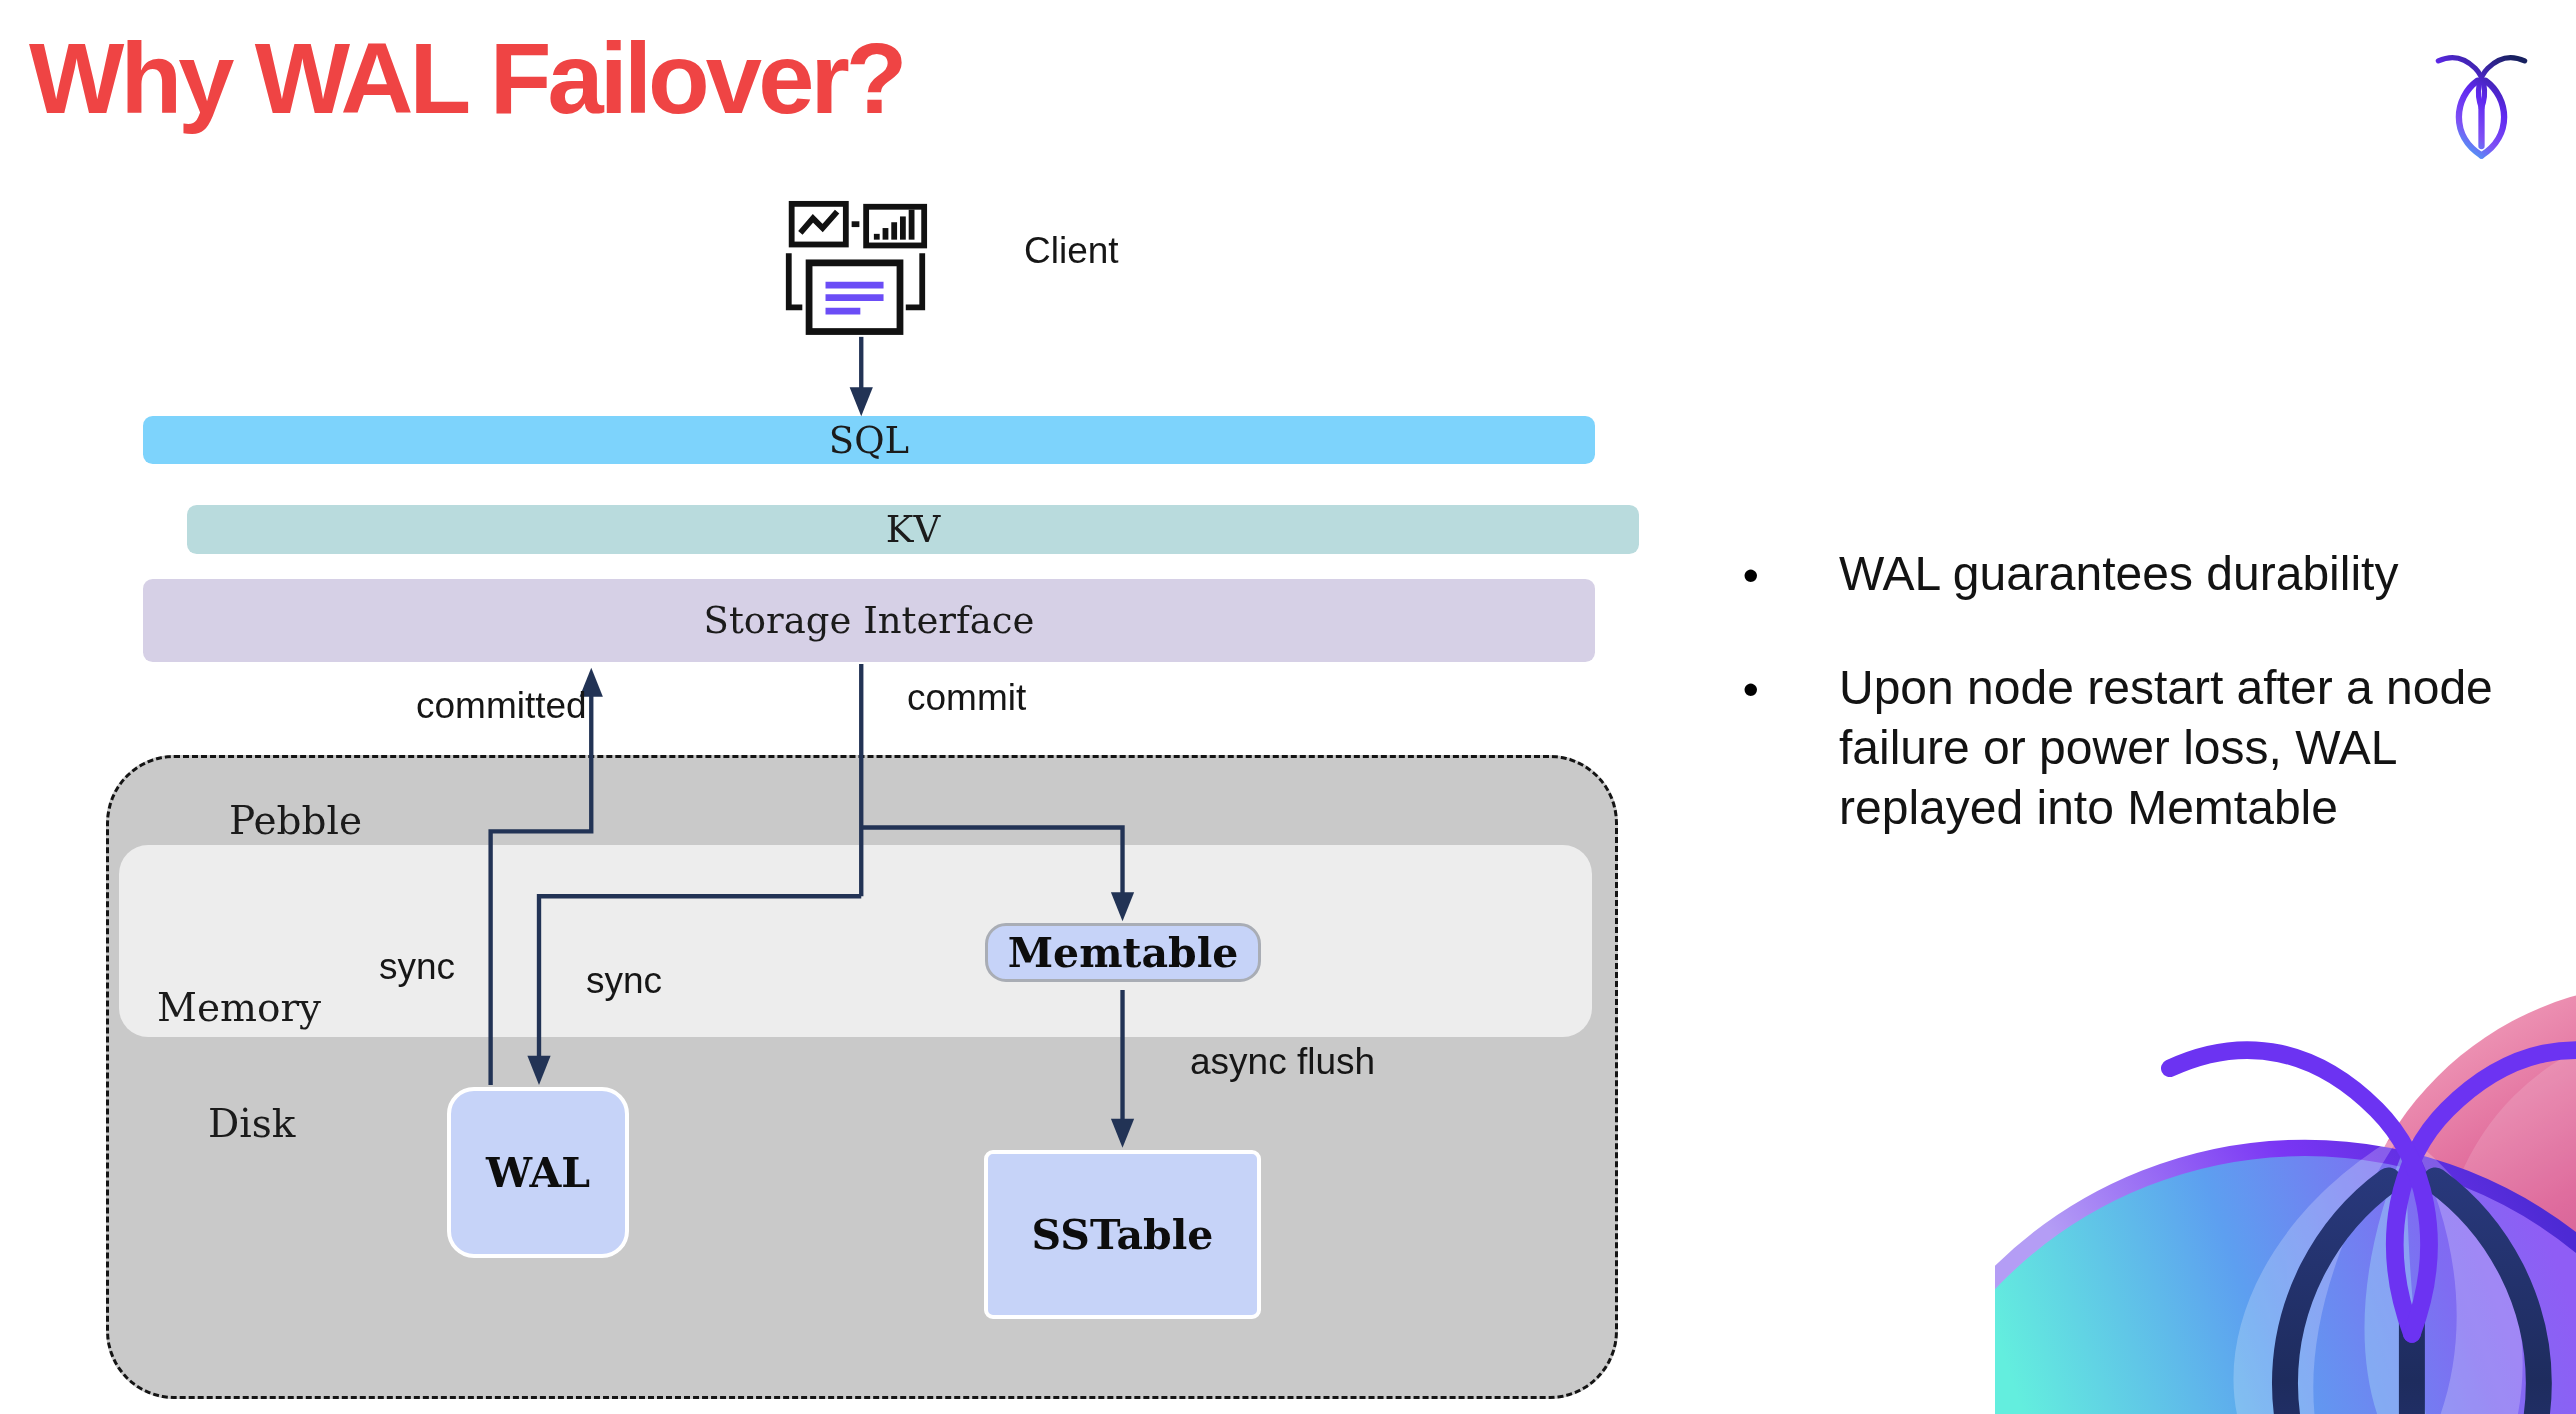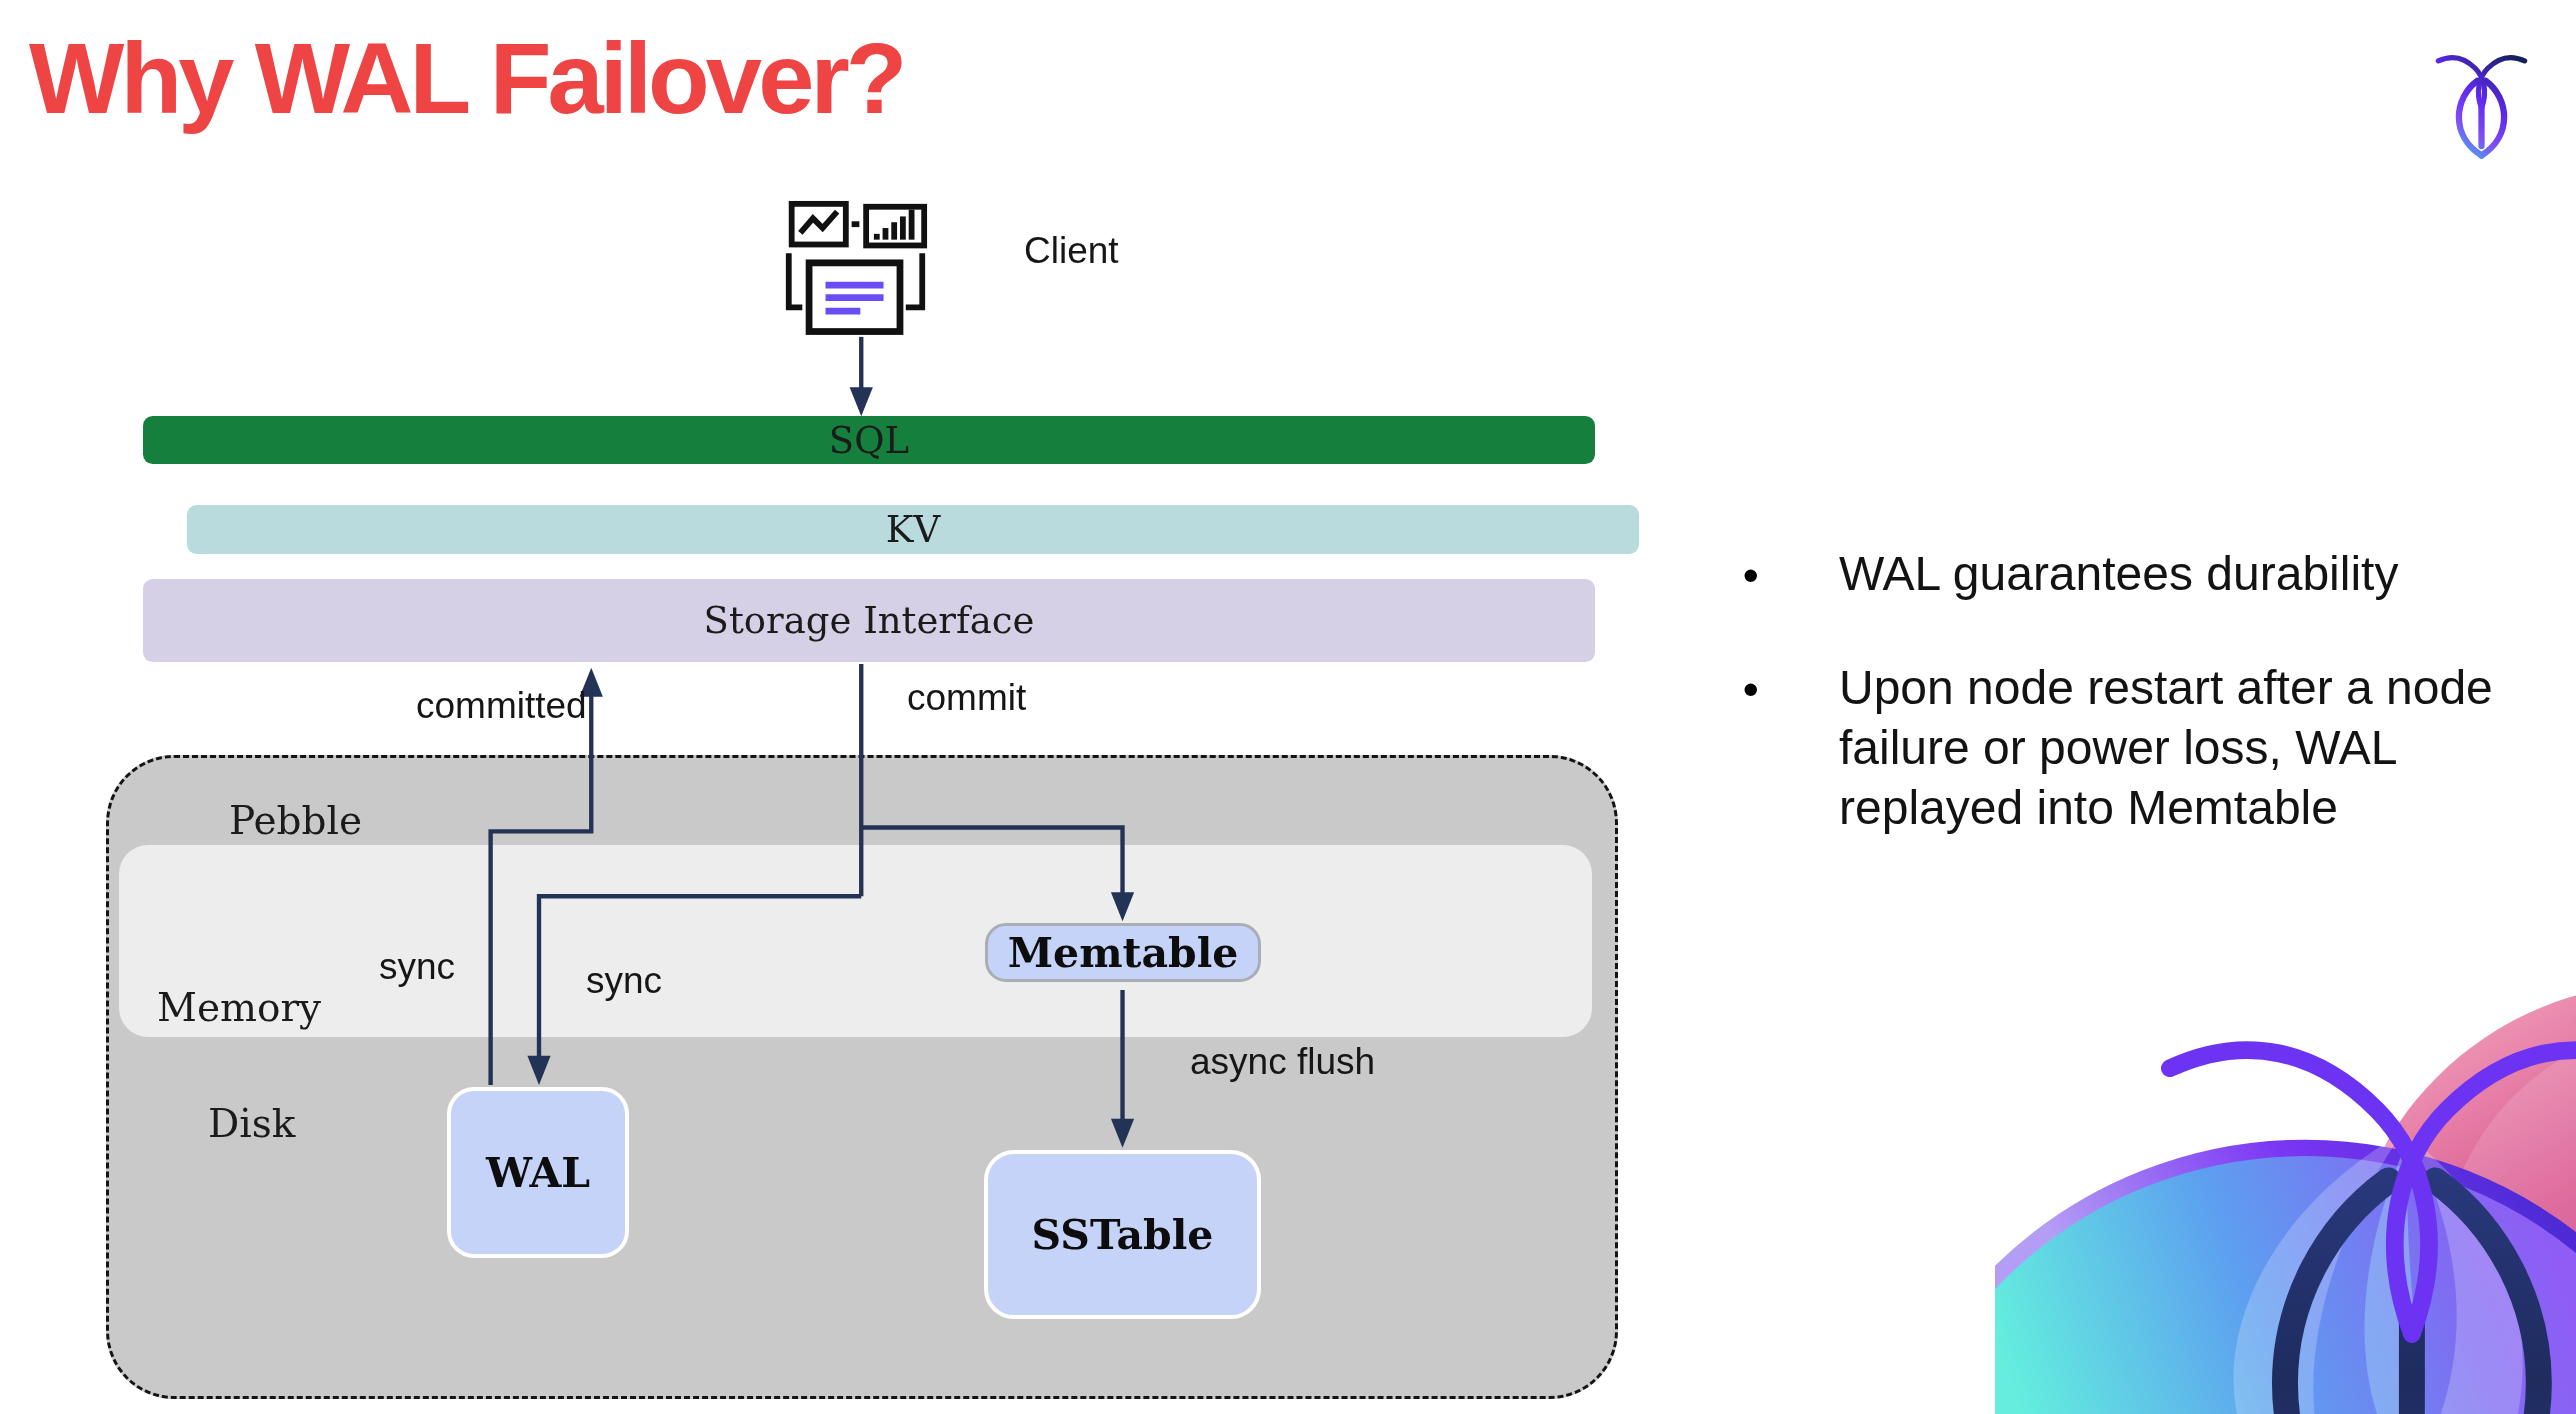--- a/index.html
+++ b/index.html
@@ -15,21 +15,21 @@
     font-size:101px;font-weight:800;letter-spacing:-3.9px;color:#ef4444;
   }
 
   
   .layer-bar{
     left:143px;width:1452px;border-radius:9.7px;
     display:flex;align-items:center;justify-content:center;
     font-family:"DejaVu Serif","Liberation Serif",serif;
     font-size:37px;color:#1b1b1b;
   }
-  #bar-sql{top:416px;height:48px;background:#15803d;}
+  #bar-sql{top:416px;height:48px;background:#7dd3fc;}
   #bar-kv{top:505px;height:49px;background:#b9dbdd;margin-left:44px;}
   #bar-storage{top:579px;height:83px;background:#d6d0e6;}
 
   
   #pebble-container{
     left:106px;top:755px;width:1512px;height:644px;
     background:#c9c9c9;border:3.9px dashed #141414;border-radius:68px;
     box-sizing:border-box;
   }
   #memory-band{
@@ -46,21 +46,21 @@
 
   
   .node-box{
     background:#c6d3f8;box-sizing:border-box;
     display:flex;align-items:center;justify-content:center;
     font-family:"DejaVu Serif","Liberation Serif",serif;
     font-weight:bold;font-size:41px;color:#0d0d0d;
   }
   #box-wal{left:447px;top:1087px;width:182px;height:171px;border:4.8px solid #ffffff;border-radius:27px;}
   #box-memtable{left:985px;top:923px;width:276px;height:59px;border:3.9px solid #a9adb5;border-radius:21px;}
-  #box-sstable{left:984px;top:1150px;width:277px;height:169px;border:4.8px solid #ffffff;border-radius:30px;}
+  #box-sstable{left:984px;top:1150px;width:277px;height:169px;border:4.8px solid #ffffff;border-radius:9px;}
 
   
   .edge-label{font-size:37px;color:#161616;}
   #label-client{left:1024px;top:230px;}
   #label-committed{left:416px;top:685px;}
   #label-commit{left:907px;top:677px;}
   #label-sync-left{left:379px;top:946px;}
   #label-sync-right{left:586px;top:960px;}
   #label-async-flush{left:1190px;top:1041px;}
 

